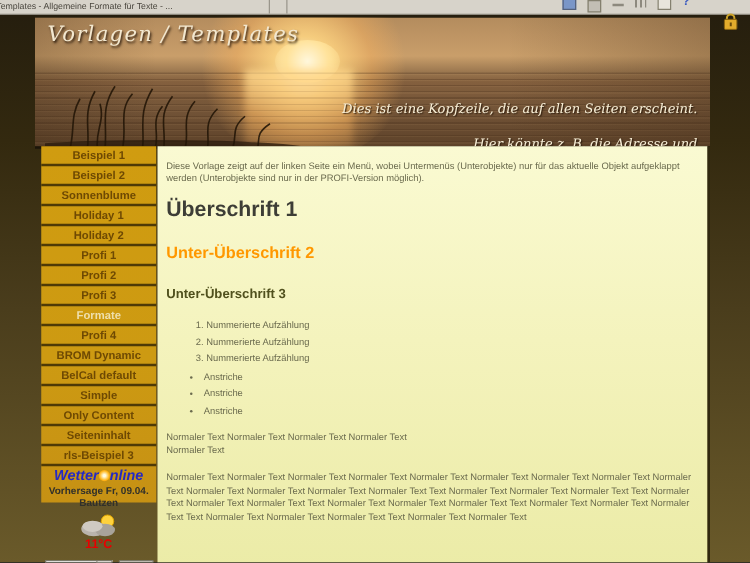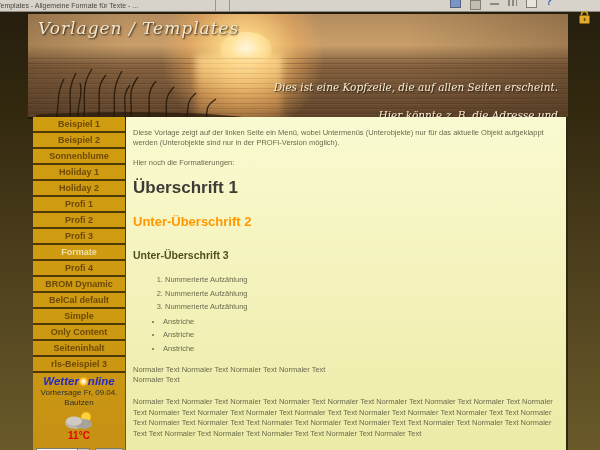--- a/index.html
+++ b/index.html
@@ -37,31 +37,31 @@
     background:linear-gradient(180deg,rgba(255,216,140,.8),rgba(255,186,100,.35) 60%,rgba(255,180,95,.18));
     filter:blur(3px);}
   .hdr-vignette{position:absolute;inset:0;background:linear-gradient(90deg,rgba(60,40,20,.25),rgba(60,40,20,0) 18%,rgba(60,40,20,0) 70%,rgba(70,48,26,.3));}
   .grass{position:absolute;left:8px;bottom:-2px;}
   .site-title{position:absolute;left:10px;top:4px;font-family:"DejaVu Serif",serif;font-style:italic;
     font-size:17px;letter-spacing:1px;color:#f2e7cf;text-shadow:1px 1px 2px rgba(35,20,8,.95);}
   .tagline{position:absolute;right:10px;top:52px;text-align:right;font-family:"DejaVu Serif",serif;
     font-style:italic;font-size:10.5px;line-height:13px;color:#f7eed6;text-shadow:1px 1px 1px rgba(40,24,10,.9);}
   .tagline span{display:block;margin-top:15px;}
   
-  .sidebar{position:absolute;left:33px;top:117px;width:92px;height:333px;
+  .sidebar{position:absolute;left:33px;top:117px;width:92px;height:285px;
     background:linear-gradient(180deg,#d09c10 0%,#cd9a12 60%,#c69114 100%);}
   .menu-item{height:14px;line-height:14px;border-bottom:2px solid #4e3a06;text-align:center;
     font-size:9px;font-weight:bold;color:#6e4903;cursor:pointer;}
   .menu-item.active{color:#eedfad;}
   
   .weather{position:absolute;left:0;top:258px;width:92px;text-align:center;}
   .w-logo{font-size:11.5px;font-weight:bold;font-style:italic;color:#2429c4;line-height:13px;}
   .w-sun-o{display:inline-block;width:9px;height:9px;border-radius:50%;vertical-align:-1px;
     background:radial-gradient(circle,#fffbe0 15%,#ffb519 60%,#f08c00 100%);}
-  .w-line{font-size:8px;font-weight:normal;color:#31302a;line-height:10px;}
+  .w-line{font-size:8px;font-weight:bold;color:#31302a;line-height:10px;}
   .w-row{display:flex;align-items:center;justify-content:space-between;padding:3px 7px 0 7px;flex-direction:column;}
   .w-temp{color:#e70000;font-weight:bold;font-size:10px;}
   .w-controls{display:flex;justify-content:center;gap:5px;margin-top:7px;}
   .w-select{display:flex;width:52px;height:13px;background:#fff;border:1px solid #7c7868;font-size:8px;color:#222;}
   .w-select .sel-text{flex:1;text-align:left;line-height:13px;padding-left:16px;}
   .w-select .sel-arrow{width:11px;background:#d4d0c8;border-left:1px solid #7c7868;font-size:6px;line-height:13px;color:#3a3a3a;text-align:center;}
   .w-go{width:26px;height:15px;background:#d4d0c8;border:1px solid #7c7868;border-radius:1px;
     font-size:8px;line-height:13px;color:#4a4a66;font-weight:bold;text-align:center;}
   
   .content{position:absolute;left:126px;top:117px;width:433px;height:333px;padding:11px 0 0 7px;
@@ -208,21 +208,20 @@
           <span class="sel-text">3 Tage</span>
           <span class="sel-arrow">▼</span>
         </div>
         <div class="w-go">GO</div>
       </div>
     </div>
   </div>
 
   <div class="content">
     <p>Diese Vorlage zeigt auf der linken Seite ein Menü, wobei Untermenüs (Unterobjekte) nur für das aktuelle Objekt aufgeklappt werden (Unterobjekte sind nur in der PROFI-Version möglich).</p>
-    <p class="intro2">Hier noch die Formatierungen:</p>
     <h1>Überschrift 1</h1>
     <h2>Unter-Überschrift 2</h2>
     <h3>Unter-Überschrift 3</h3>
     <ol>
 
     <li>Nummerierte Aufzählung</li>
         <li>Nummerierte Aufzählung</li>
         <li>Nummerierte Aufzählung</li>
       </ol>
     <ul>

